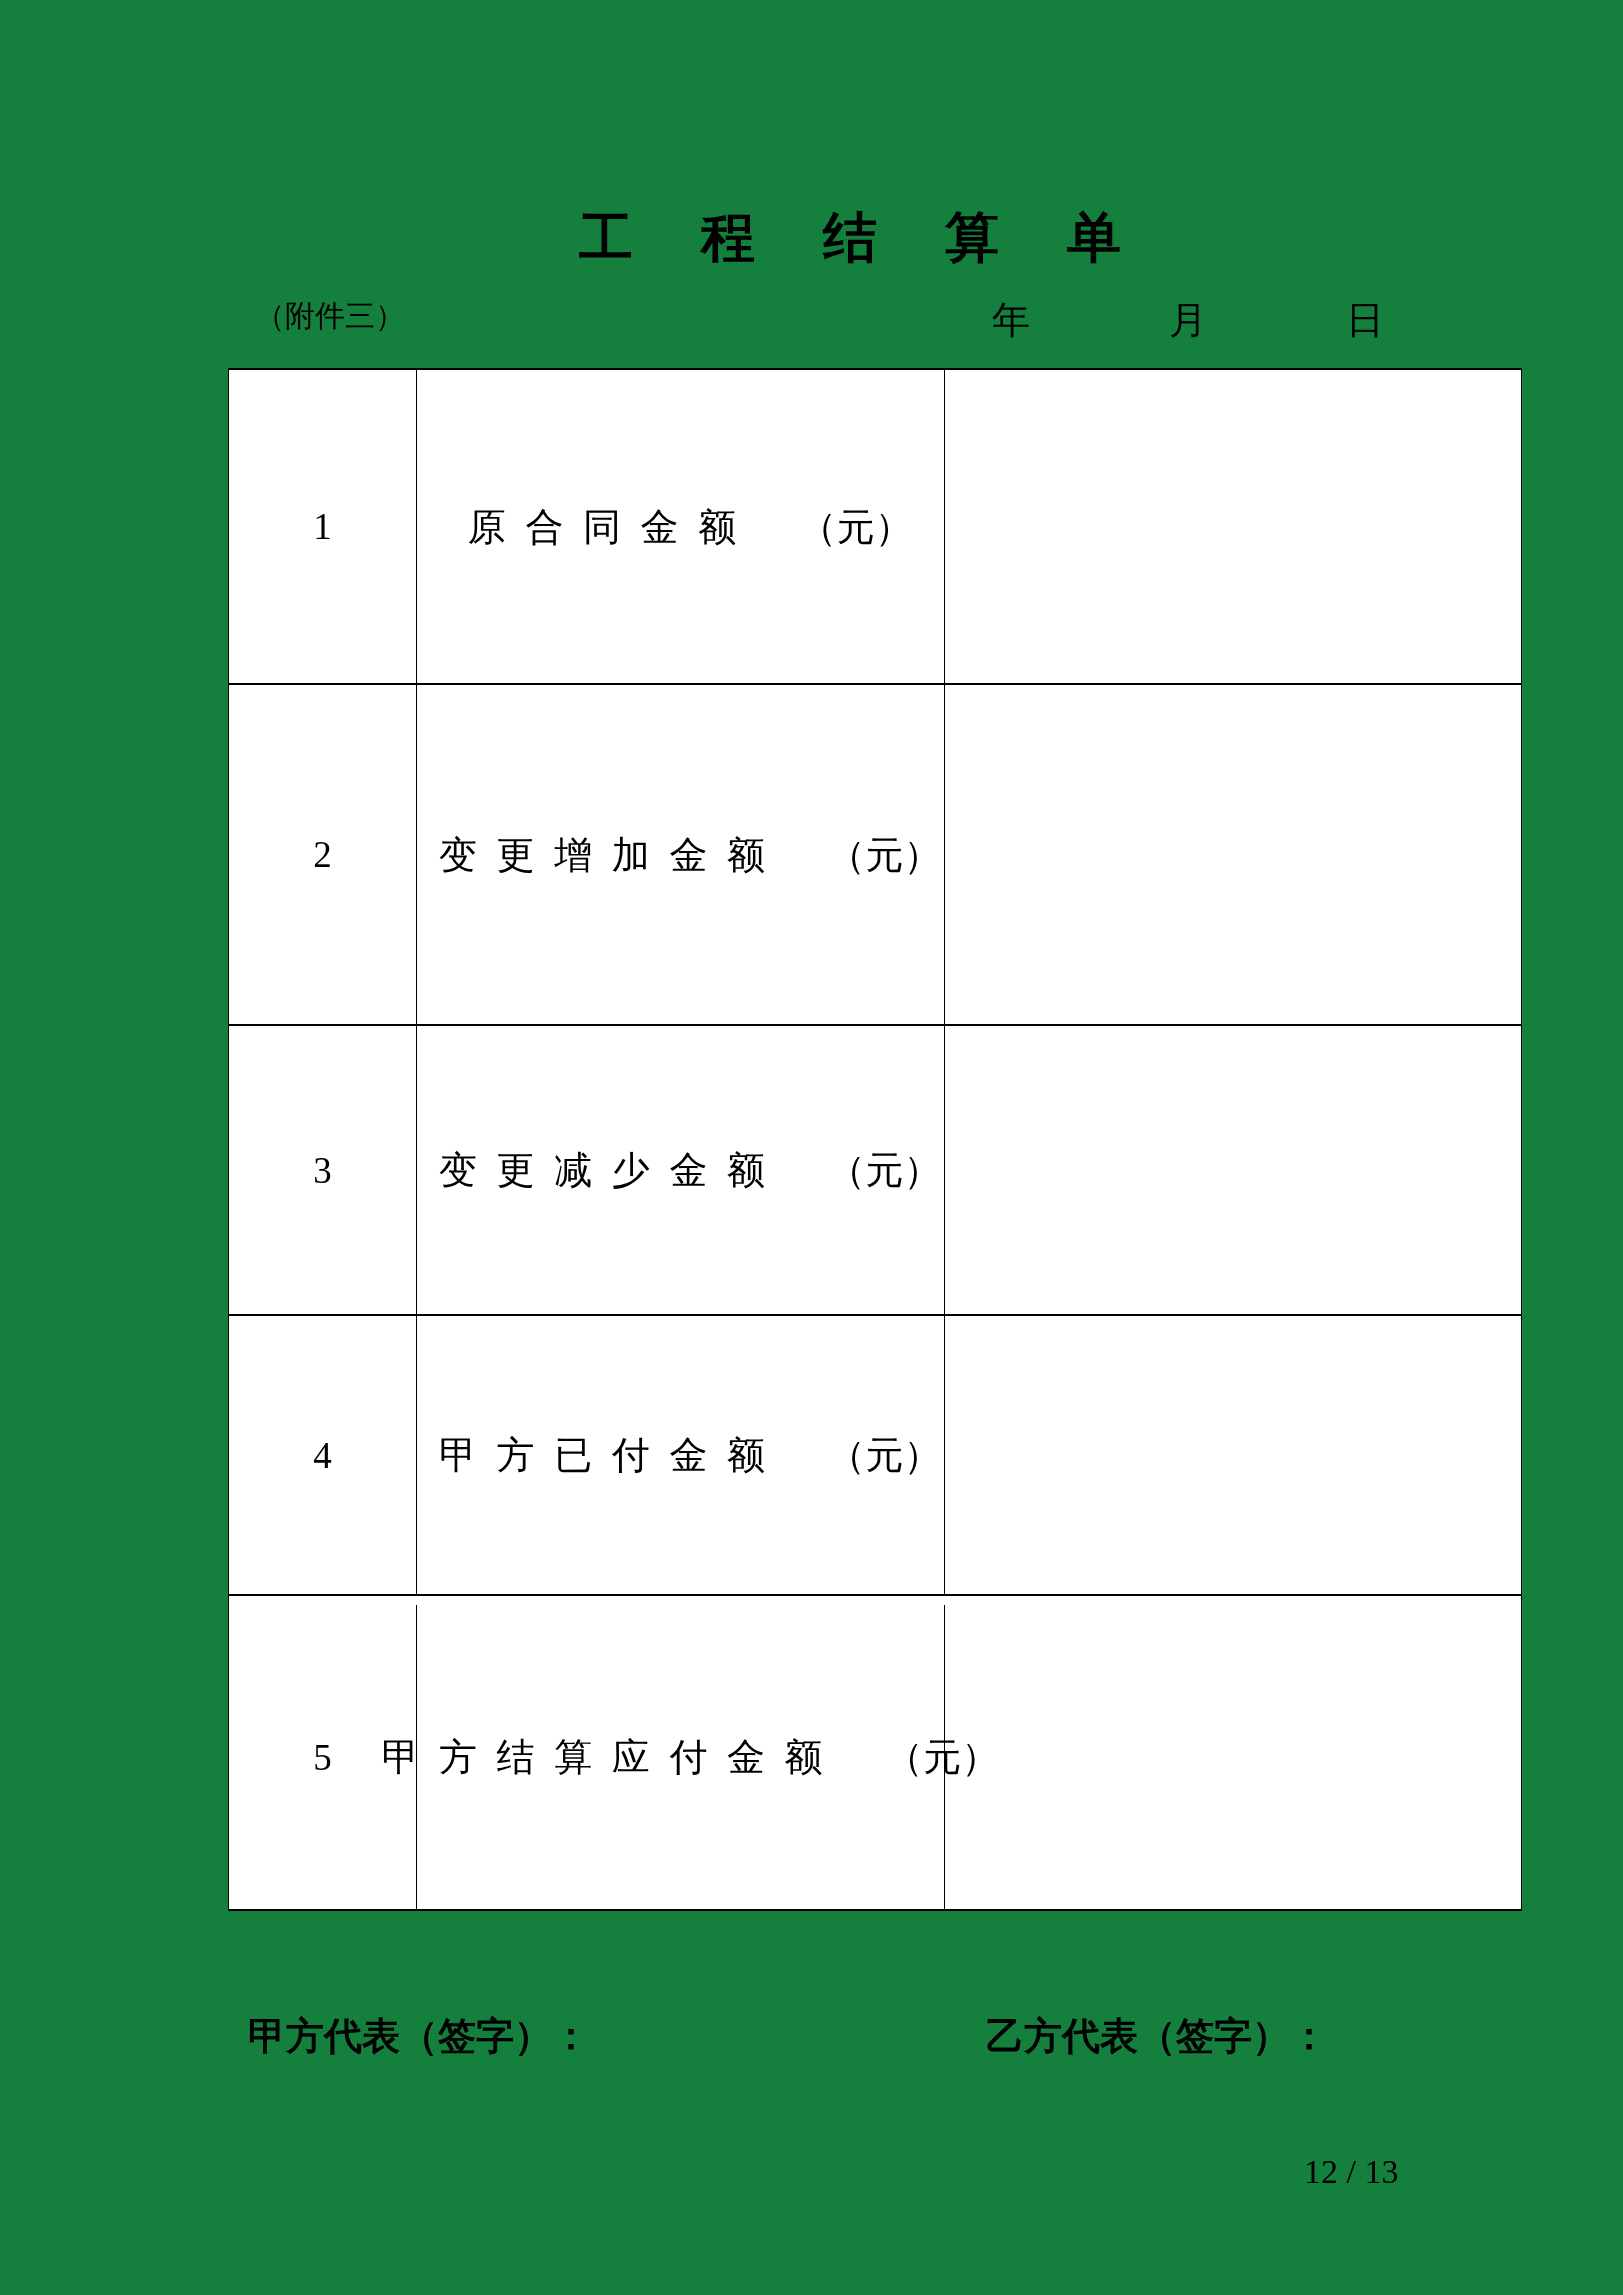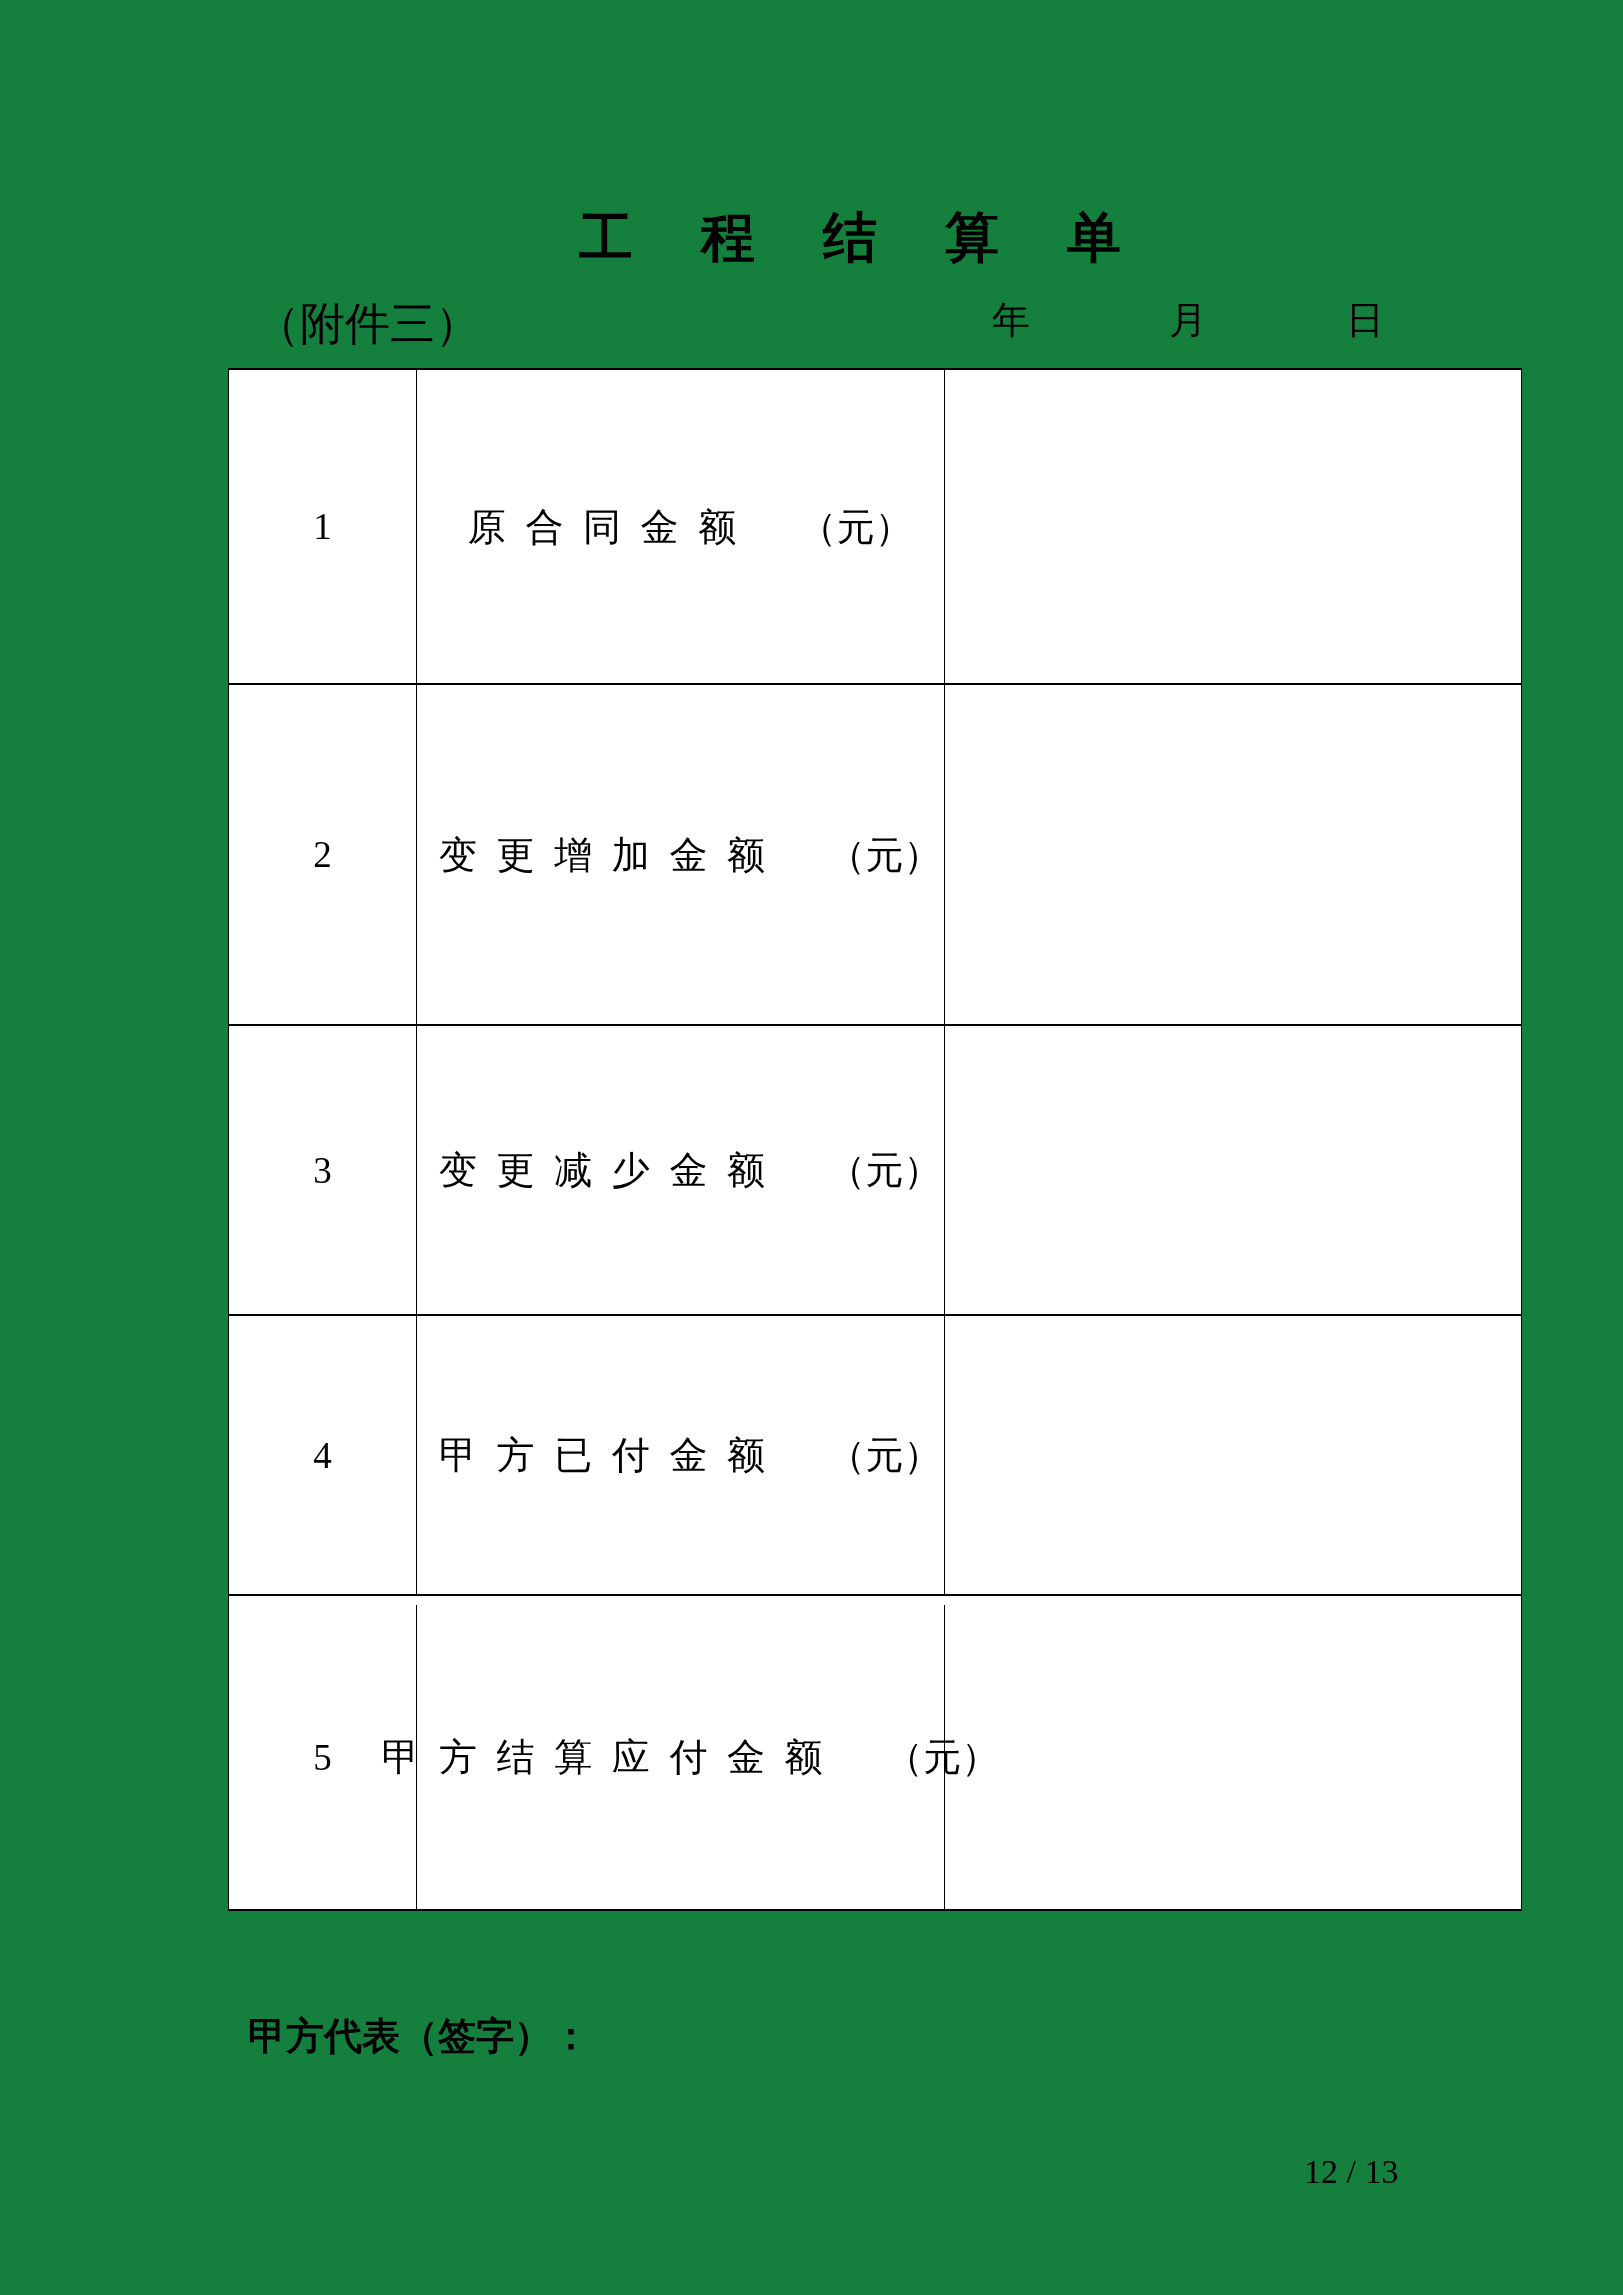--- a/index.html
+++ b/index.html
@@ -20,21 +20,21 @@
     font-size: 54px;
     font-weight: 700;
     letter-spacing: 68px;
     line-height: 1.15;
     white-space: nowrap;
   }
   .attachment-note {
     position: absolute;
     left: 255px;
     top: 299px;
-    font-size: 45px;
+    font-size: 30px;
     line-height: 1.15;
     white-space: nowrap;
   }
   .date-line span { position: absolute; top: 299px; font-size: 38px; line-height: 1.15; }
   .date-year  { left: 992px; }
   .date-month { left: 1169px; }
   .date-day   { left: 1346px; }
 
   .settlement-table {
     position: absolute;
@@ -142,17 +142,18 @@
     <div class="cell num row-last">5</div>
     <div class="cell label-cell row-last">
       <div class="label-text">甲方结算应付金额</div>
       <div class="unit-text">（元）</div>
     </div>
     <div class="cell col-last row-last"></div>
 
   </div>
 
   <div class="sig sig-a">甲方代表（签字）：</div>
+  <div class="sig sig-b">乙方代表（签字）：</div>
 
   <div class="page-num">12 / 13</div>
 
 </div>
 
 
 </body></html>

